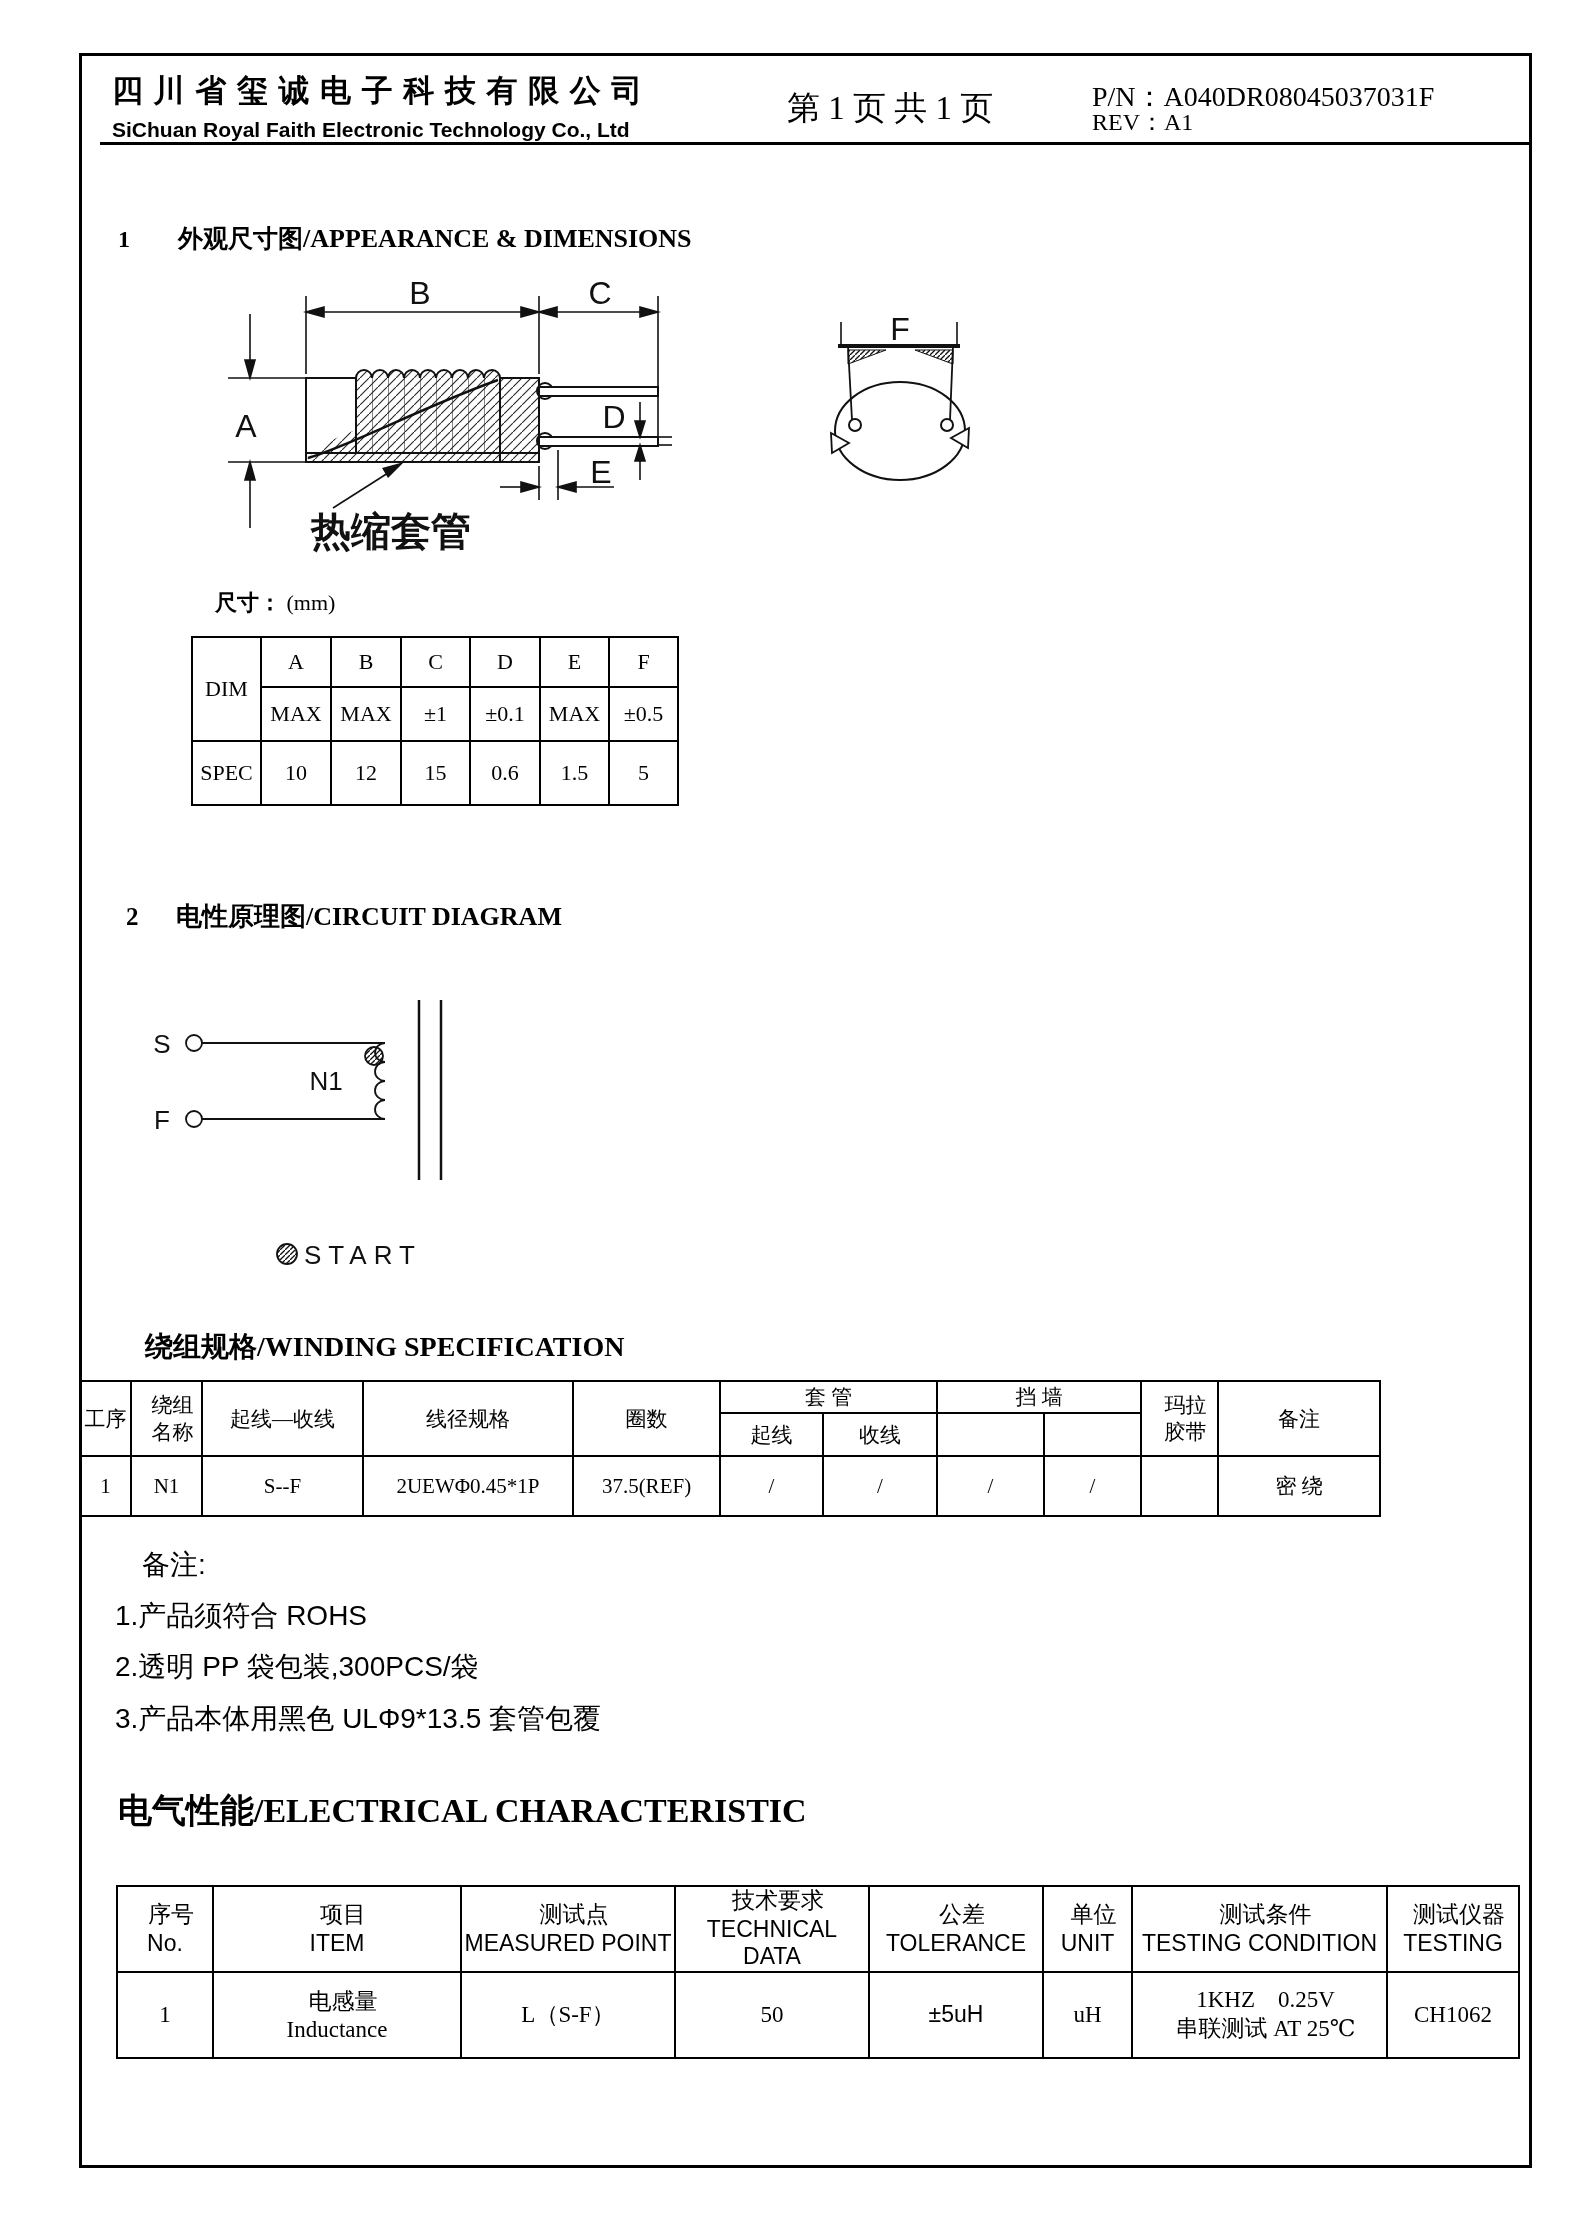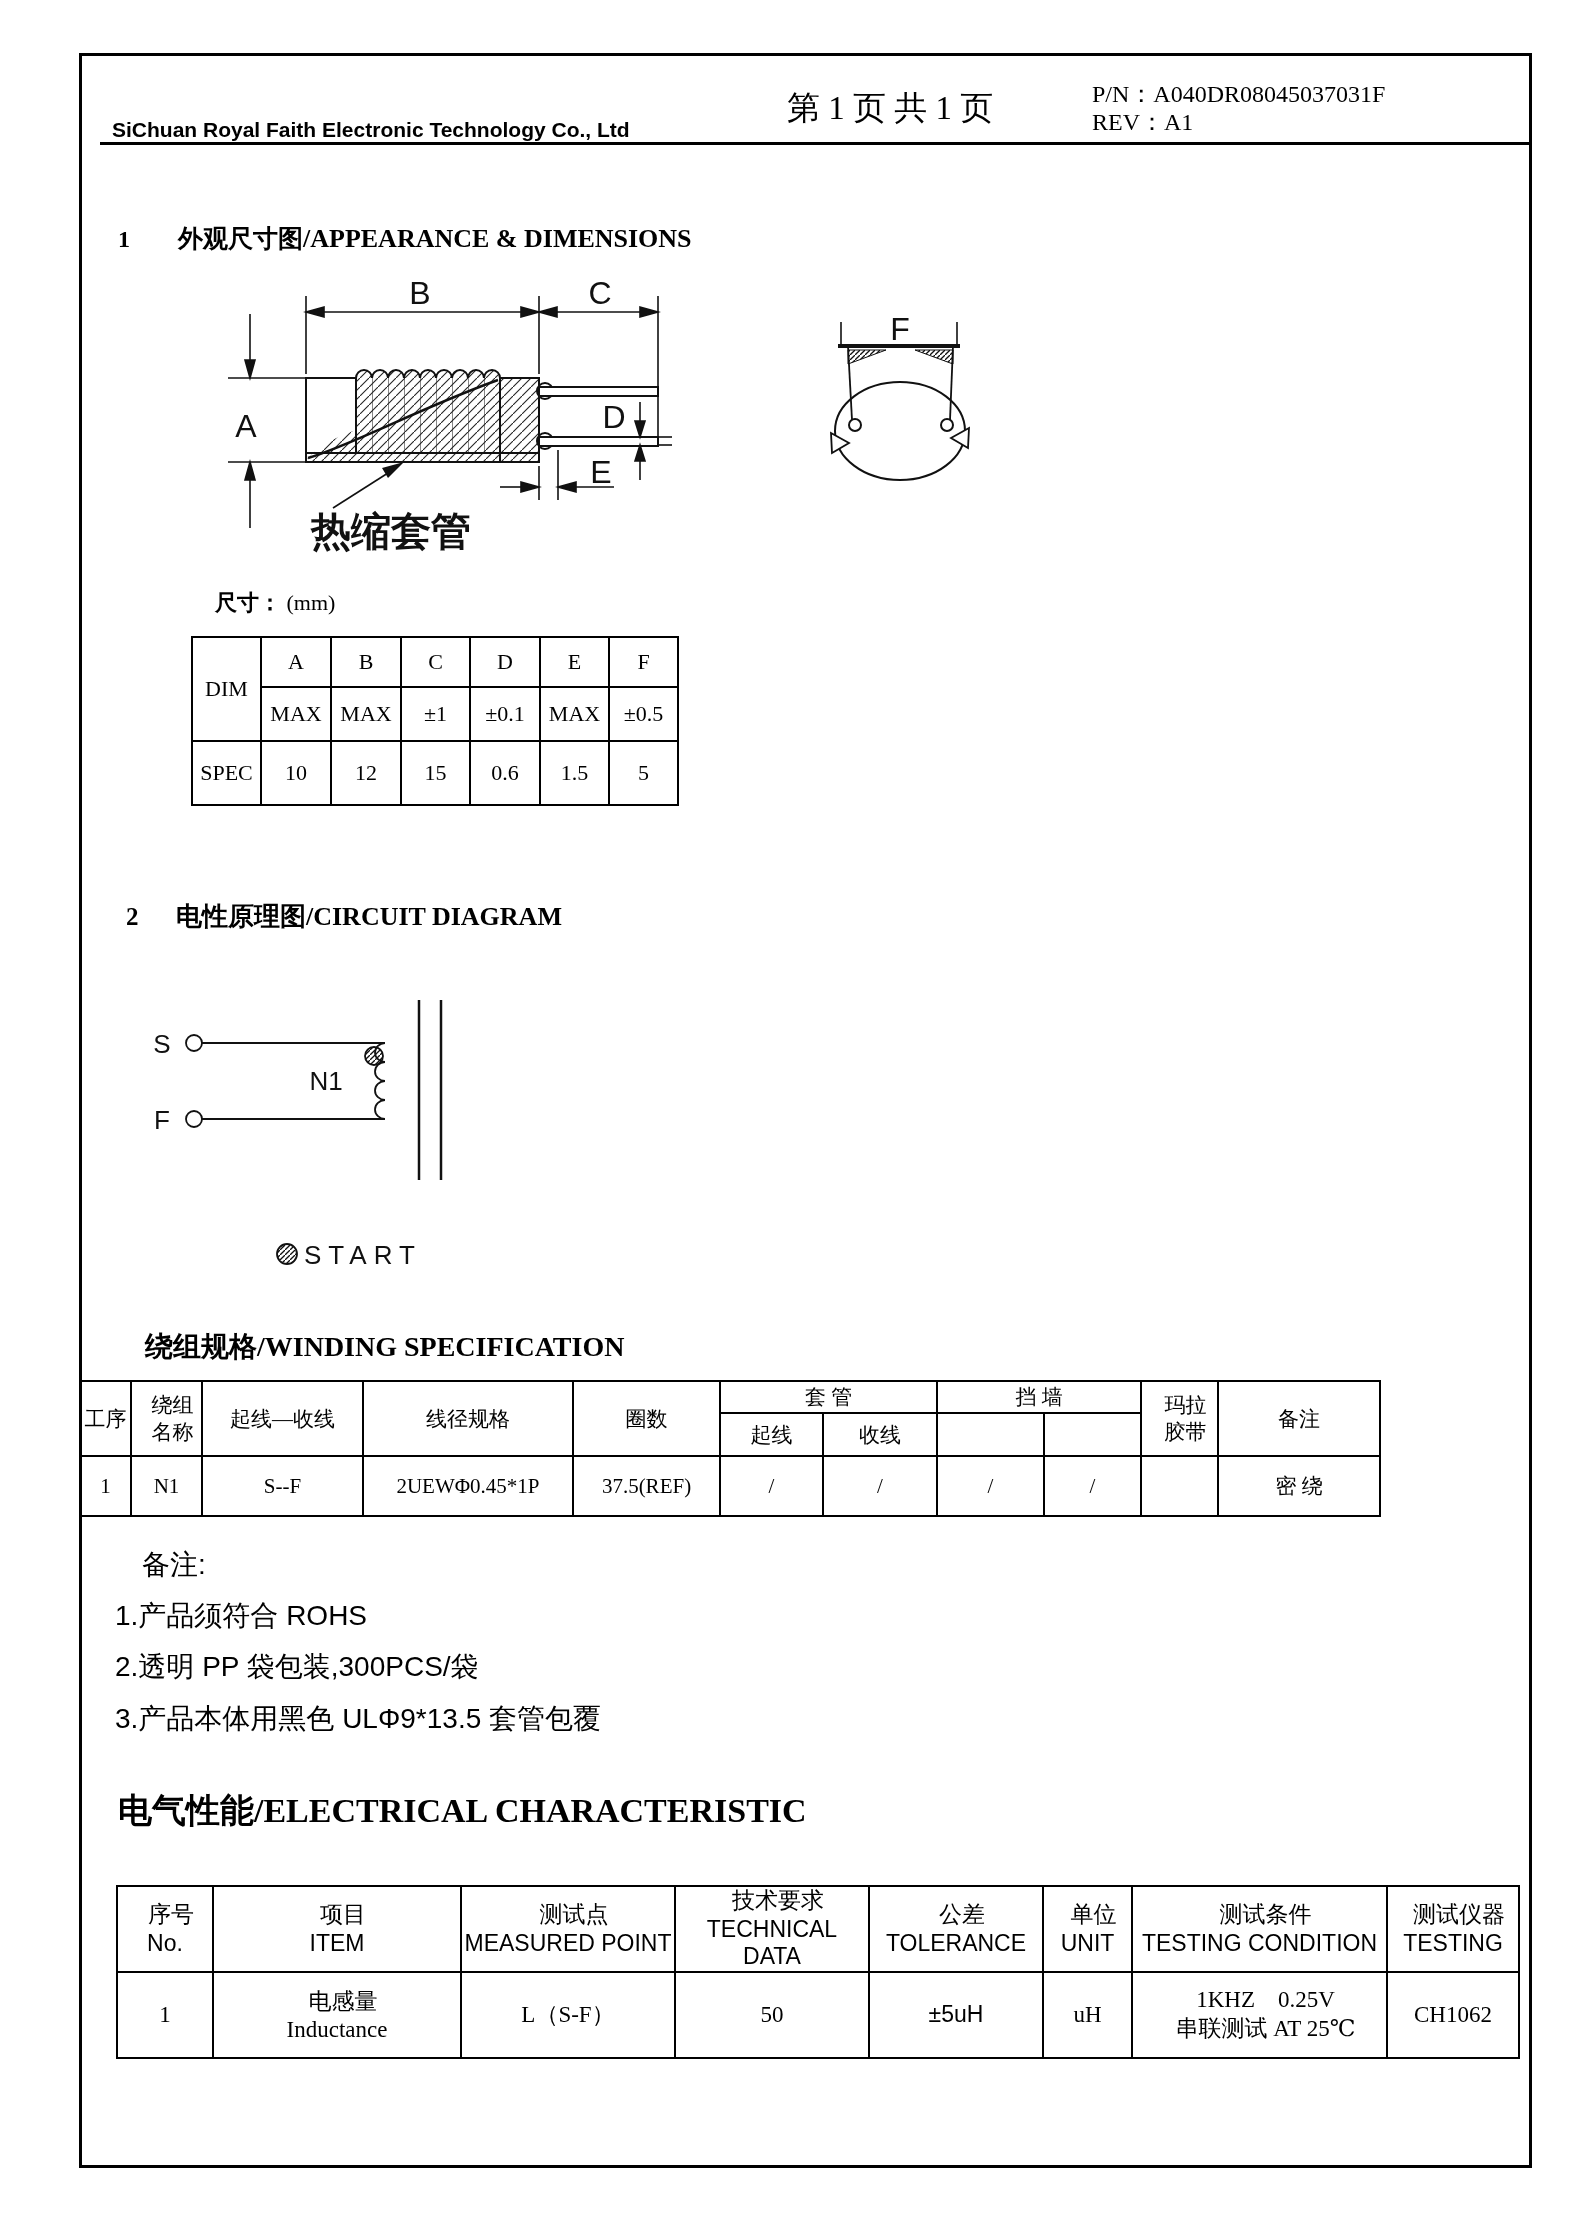--- a/index.html
+++ b/index.html
@@ -20,26 +20,27 @@
   .title-en{font-family:"Liberation Serif","DejaVu Serif",serif;font-weight:bold;}
   svg text{fill:#111;}
 </style>
 </head>
 <body>
 
 <div class="page">
 
   <div class="abs page-border" style="left:79px;top:53px;width:1453px;height:2115px;"></div>
 
+  <div class="abs sans bold" style="left:112px;top:70px;font-size:31px;letter-spacing:1px;white-space:nowrap;">四 川 省 玺 诚 电 子 科 技 有 限 公 司</div>
   <div class="abs sans bold" style="left:112px;top:118px;font-size:21px;white-space:nowrap;">SiChuan Royal Faith Electronic Technology Co., Ltd</div>
   <div class="abs hline" style="left:100px;top:142px;width:1430px;"></div>
 
   <div class="abs serif" style="left:787px;top:86px;font-size:33px;white-space:nowrap;">第 1 页 共 1 页</div>
 
-  <div class="abs serif" style="left:1092px;top:78px;font-size:24px;white-space:nowrap;">
+  <div class="abs serif" style="left:1092px;top:78px;font-size:28px;white-space:nowrap;">
     <span>P/N：</span><span>A040DR08045037031F</span>
   </div>
   <div class="abs serif" style="left:1092px;top:106px;font-size:24px;white-space:nowrap;">
     <span>REV：</span><span>A1</span>
   </div>
 
   <div class="abs serif bold" style="left:118px;top:226px;font-size:24px;">1</div>
   <div class="abs" style="left:178px;top:222px;font-size:25px;white-space:nowrap;">
     <span class="title-cn">外观尺寸图</span><span class="title-en" style="font-size:26px;">/APPEARANCE &amp; DIMENSIONS</span>
   </div>

